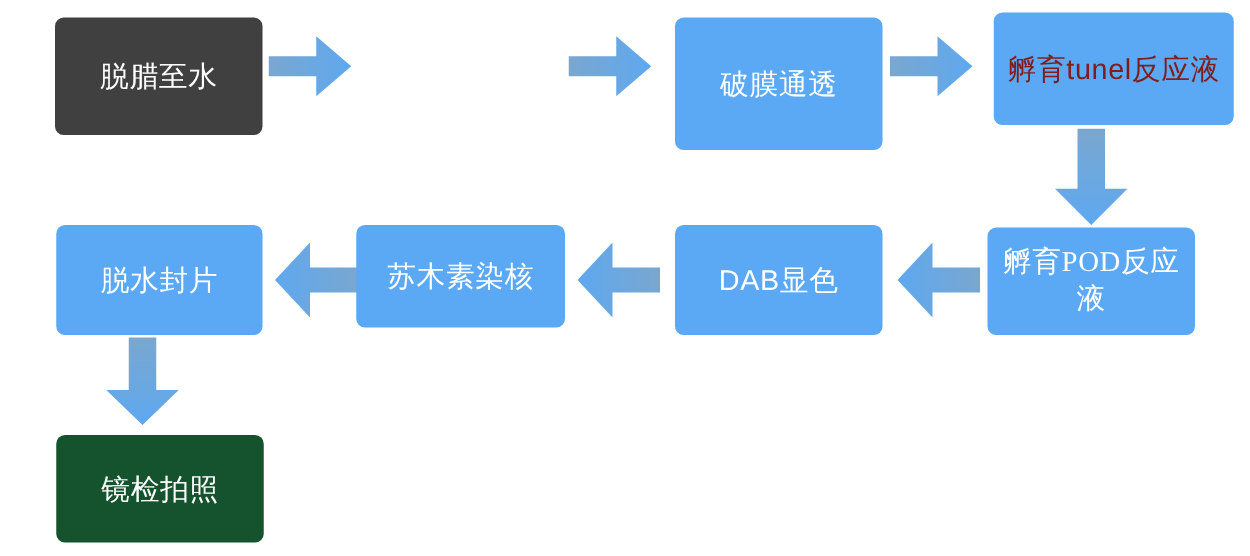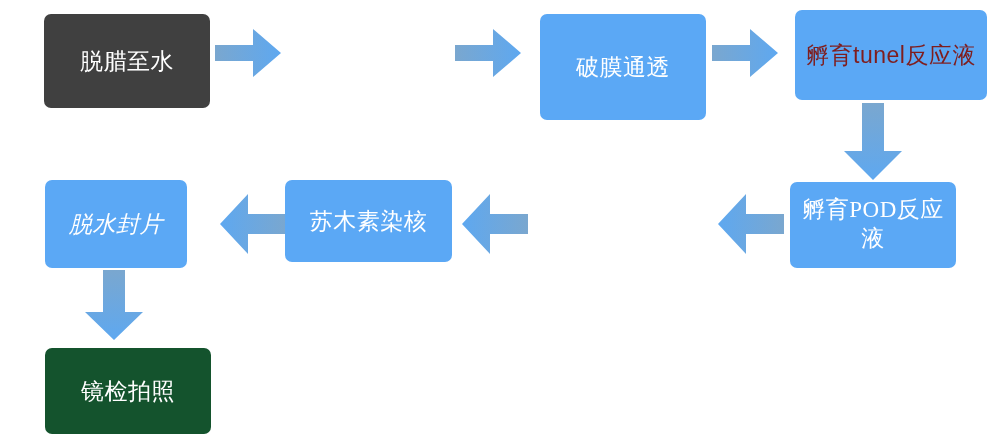--- a/index.html
+++ b/index.html
@@ -161,26 +161,29 @@
   </div>
 
   <div class="node" style="left: 795px; top: 10px; width: 192px; height: 90px; background: rgb(91, 168, 245); color: #7f1d1d;">
     <span class="label">孵育tunel反应液</span>
   </div>
 
   <div class="node" style="left: 790px; top: 182px; width: 166px; height: 86px; background: rgb(91, 168, 245); color: rgb(255, 255, 255); font-family: Liberation Serif, serif;">
     <span class="label">孵育POD反应液</span>
   </div>
 
+  <div class="node" style="left: 540px; top: 180px; width: 166px; height: 88px; background: rgb(91, 168, 245); color: rgb(255, 255, 255);">
+    <span class="label">DAB显色</span>
+  </div>
 
   <div class="node" style="left: 285px; top: 180px; width: 167px; height: 82px; background: rgb(91, 168, 245); color: rgb(255, 255, 255);">
     <span class="label">苏木素染核</span>
   </div>
 
-  <div class="node" style="left: 45px; top: 180px; width: 142px; height: 88px; background: rgb(91, 168, 245); color: rgb(255, 255, 255); font-style: italic;">
+  <div class="node" style="left: 45px; top: 180px; width: 165px; height: 88px; background: rgb(91, 168, 245); color: rgb(255, 255, 255);">
     <span class="label">脱水封片</span>
   </div>
 
   <div class="node" style="left: 45px; top: 348px; width: 166px; height: 86px; background: #14532d; color: rgb(255, 255, 255);">
     <span class="label">镜检拍照</span>
   </div>
 
 </div>
 
 </body></html>

